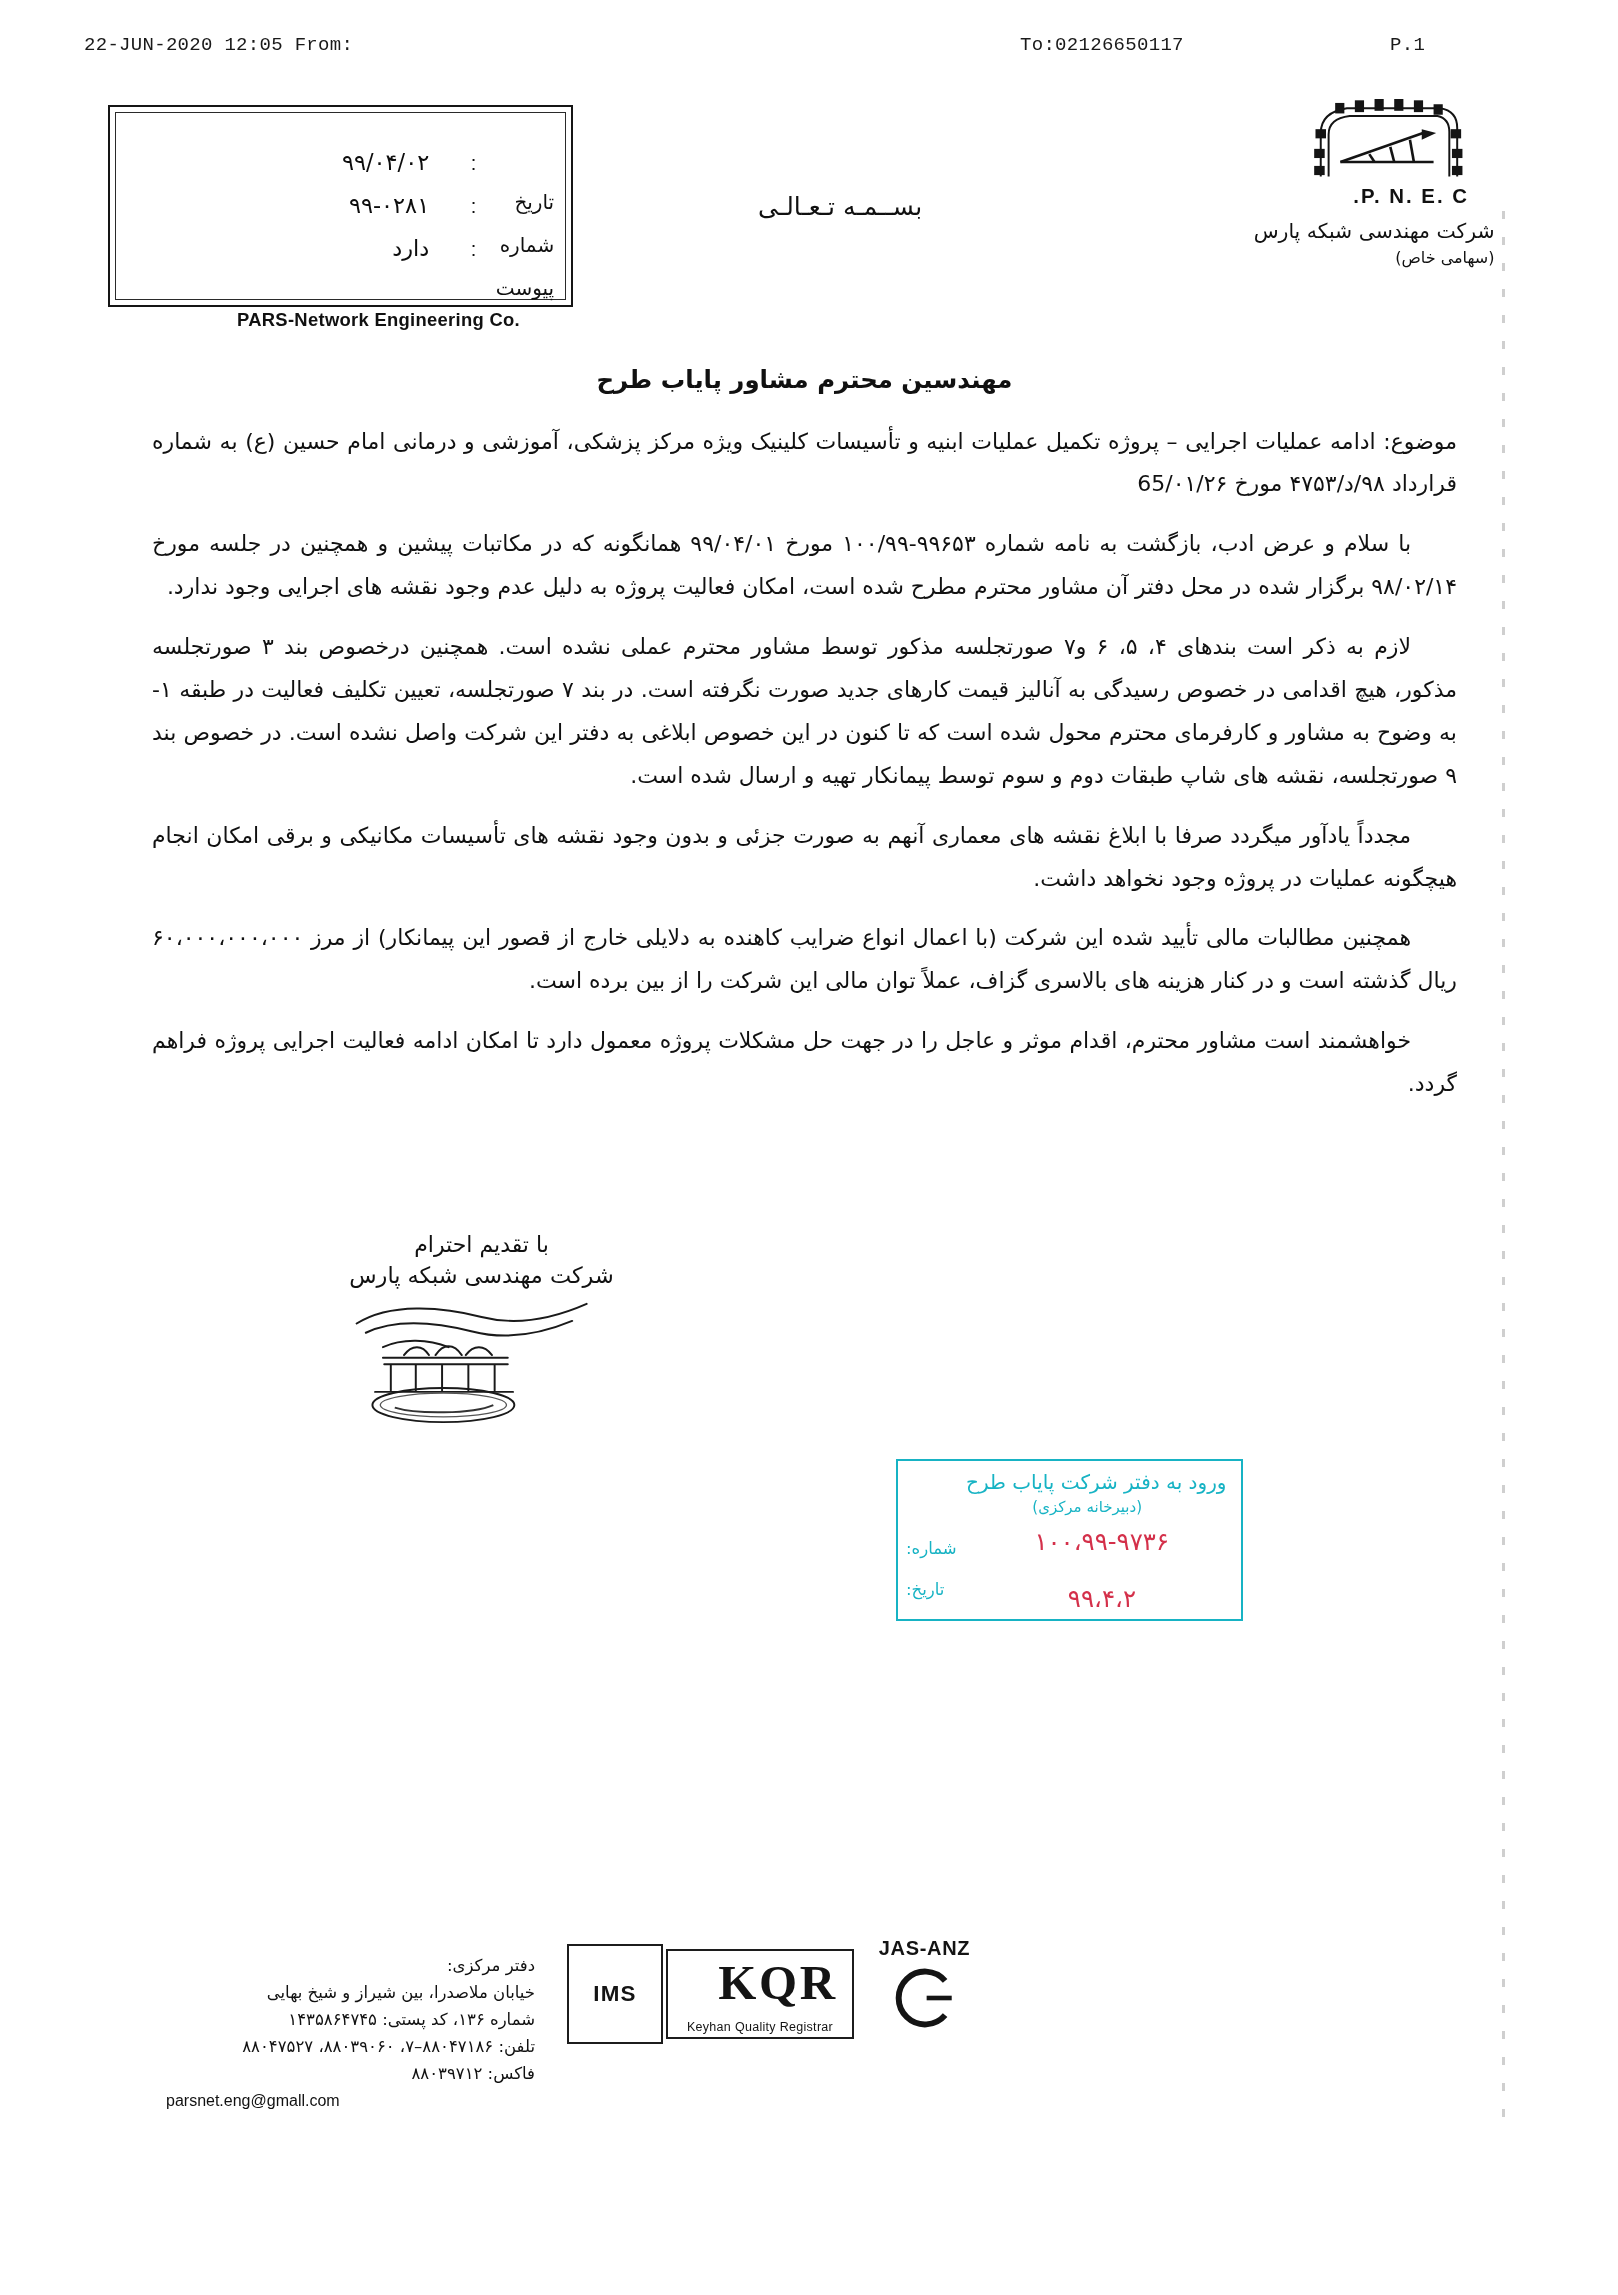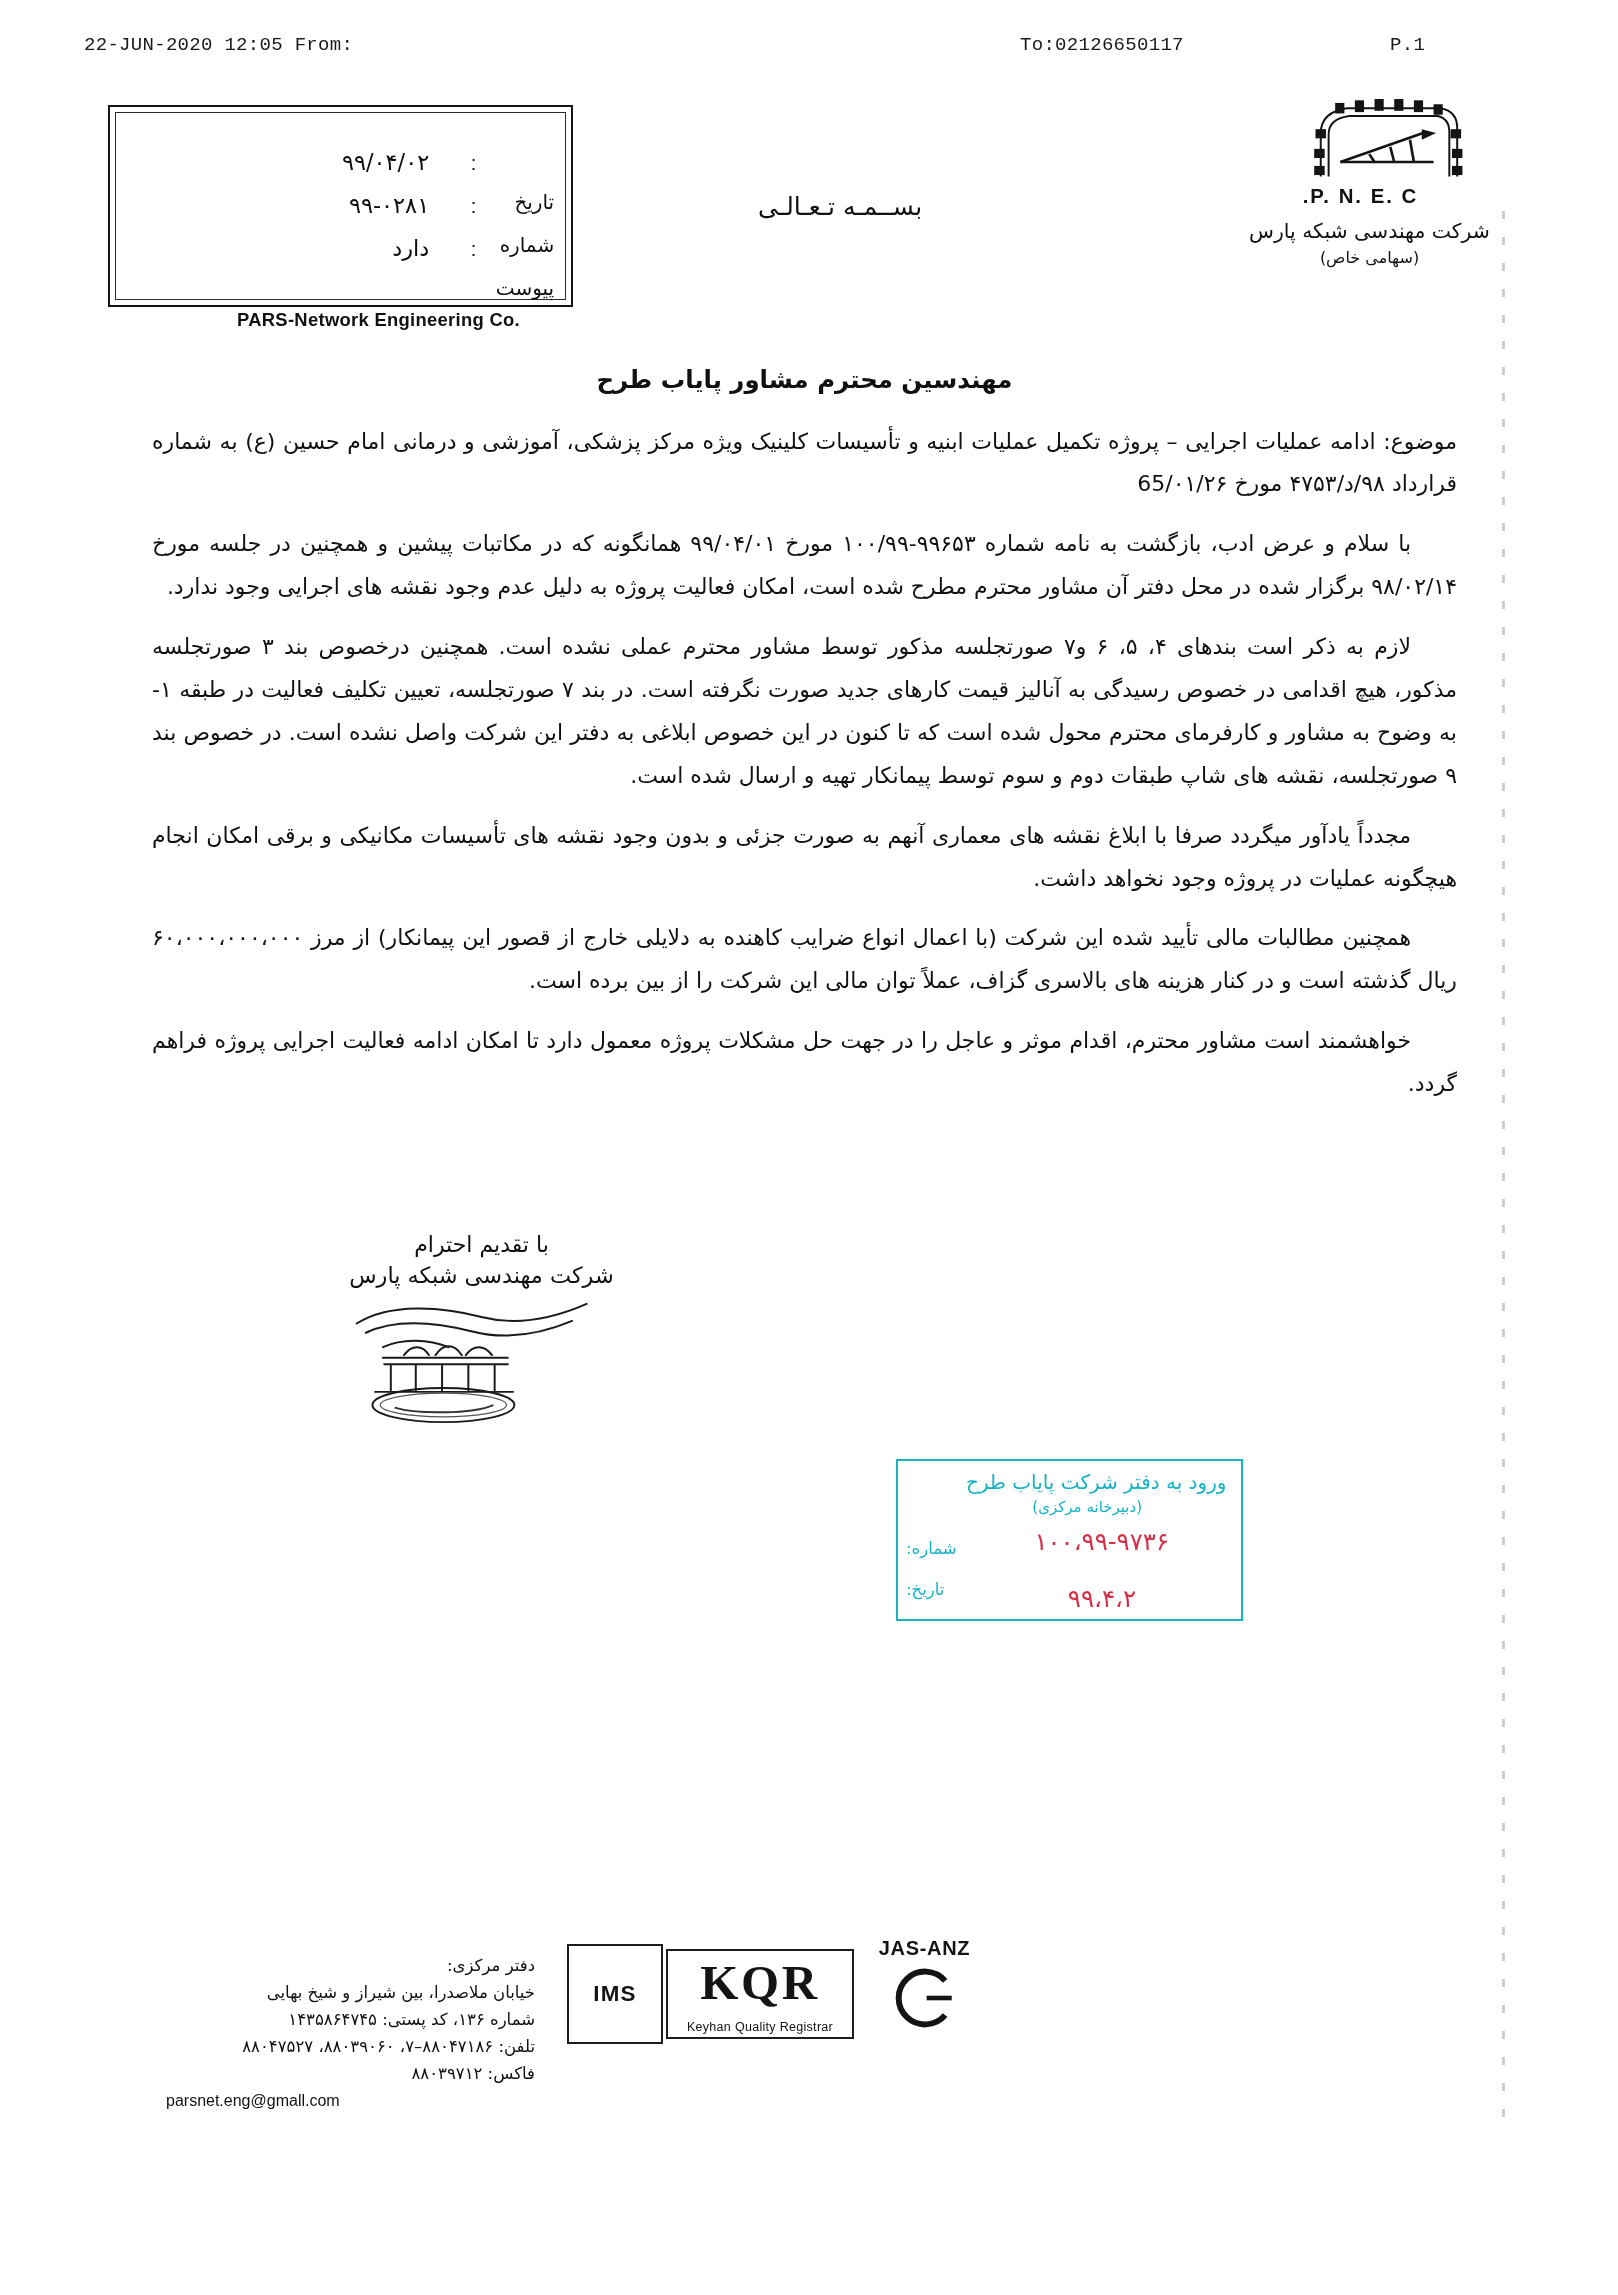--- a/index.html
+++ b/index.html
@@ -114,21 +114,21 @@
     letter-spacing: 0.3px;
   }
 
   
   .logo-wrap {
     position: absolute;
     right: 13px;
     top: 6.6px;
     width: 277px;
     height: 198px;
-    text-align: center;
+    text-align: right;
     direction: rtl;
   }
   .logo-mark {
     position: absolute;
     left: 79px;
     top: 0px;
     width: 152px;
     height: 82px;
   }
   .logo-abbrev {
@@ -318,20 +318,21 @@
   }
   .cert-kqr-main {
     position: absolute;
     left: 0; top: 2.6px;
     width: 184px;
     text-align: center;
     font-family: "Liberation Serif", serif;
     font-weight: bold;
     font-size: 49px;
     letter-spacing: 2.6px;
+    padding-left: 18px;
   }
   .cert-kqr-sub {
     position: absolute;
     left: 0; bottom: 2.6px;
     width: 184px;
     text-align: center;
     font-family: "Liberation Sans", sans-serif;
     font-size: 12.5px;
     letter-spacing: 0.3px;
   }

